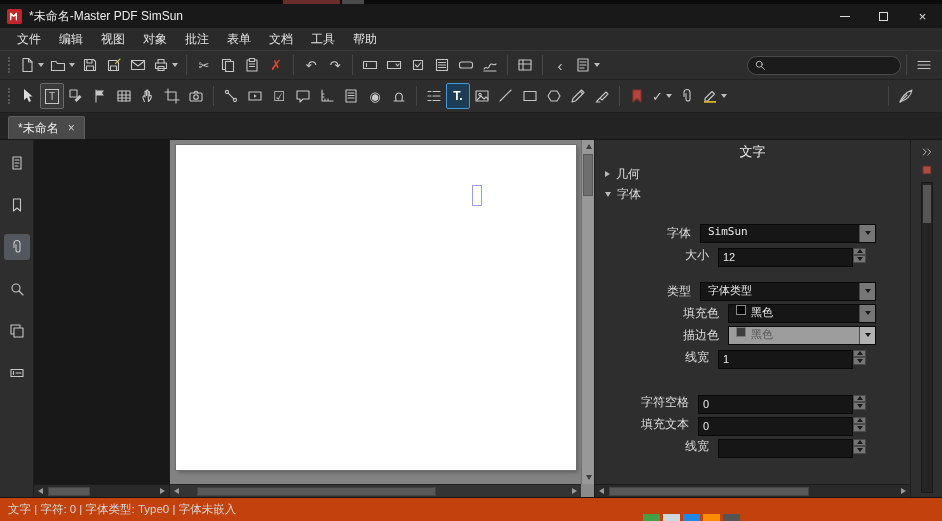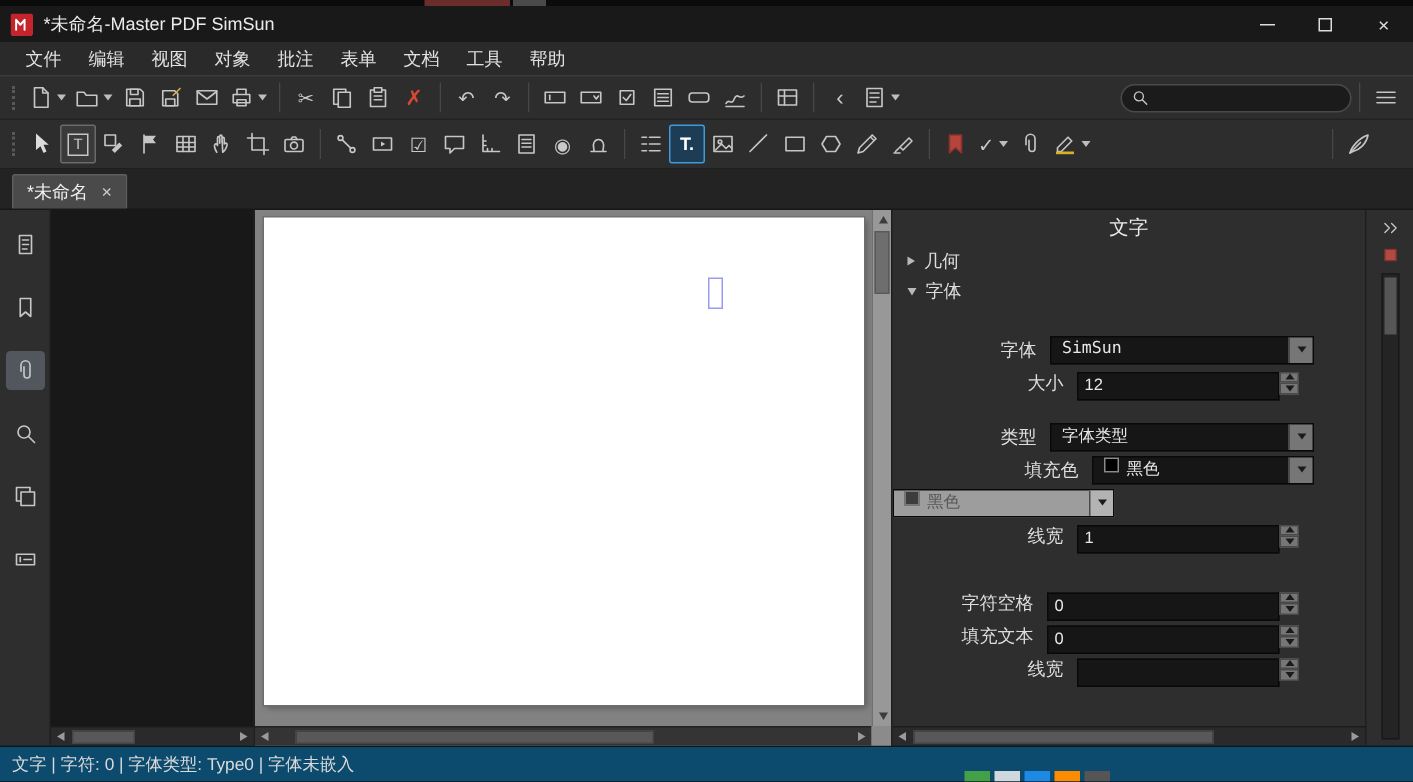--- a/index.html
+++ b/index.html
@@ -101,21 +101,21 @@
 .sb{flex:1;background:#767676;border:1px solid #4a4a4a;display:flex;align-items:center;justify-content:center}
 .sb .tu{border-bottom-width:4px;border-left-width:3px;border-right-width:3px;border-bottom-color:#1a1a1a}
 .sb .td{border-top-width:4px;border-left-width:3px;border-right-width:3px;border-top-color:#1a1a1a}
 .w176{width:176px}.w168{width:168px}.w148{width:148px}
 
 .rightstrip{width:32px;background:#2e2e2e;border-left:1px solid #1e1e1e;display:flex;flex-direction:column;align-items:center;padding-top:4px;flex:0 0 auto}
 .rsicon{width:22px;height:16px;display:flex;align-items:center;justify-content:center;margin-bottom:2px}
 .rscroll{width:12px;flex:1;background:#242424;border:1px solid #191919;margin:2px 0 4px;position:relative}
 .rthumb{position:absolute;top:2px;left:1px;right:1px;height:38px;background:#565656}
 
-.statusbar{height:24px;background:#0c4a6e;border-top:1px solid #141414;display:flex;align-items:center;padding-left:8px;font-size:11.5px;color:#dadada;flex:0 0 auto}
+.statusbar{height:24px;background:#c2410c;border-top:1px solid #141414;display:flex;align-items:center;padding-left:8px;font-size:11.5px;color:#dadada;flex:0 0 auto}
 
 .taskbar-sliver{position:absolute;left:643px;bottom:0;height:7px;display:flex;gap:3px;z-index:5}
 .tbk{width:17px;height:7px}
 </style>
 </head>
 <body>
 
 <div id="screen">
   <div class="artifact-top">
       <i class="s1"></i>
@@ -589,20 +589,21 @@
             <span class="plabel">填充色</span>
             <div class="combo w148">
               <i class="swatch"></i>
               <span>黑色</span>
               <span class="dbtn">
                   <i class="dcaret"></i>
                 </span>
             </div>
           </div>
           <div class="prow">
+            <span class="plabel">描边色</span>
             <div class="combo w148 disabled">
               <i class="swatch"></i>
               <span>黑色</span>
               <span class="dbtn">
                   <i class="dcaret"></i>
                 </span>
             </div>
           </div>
           <div class="prow spinrow">
             <span class="plabel">线宽</span>

